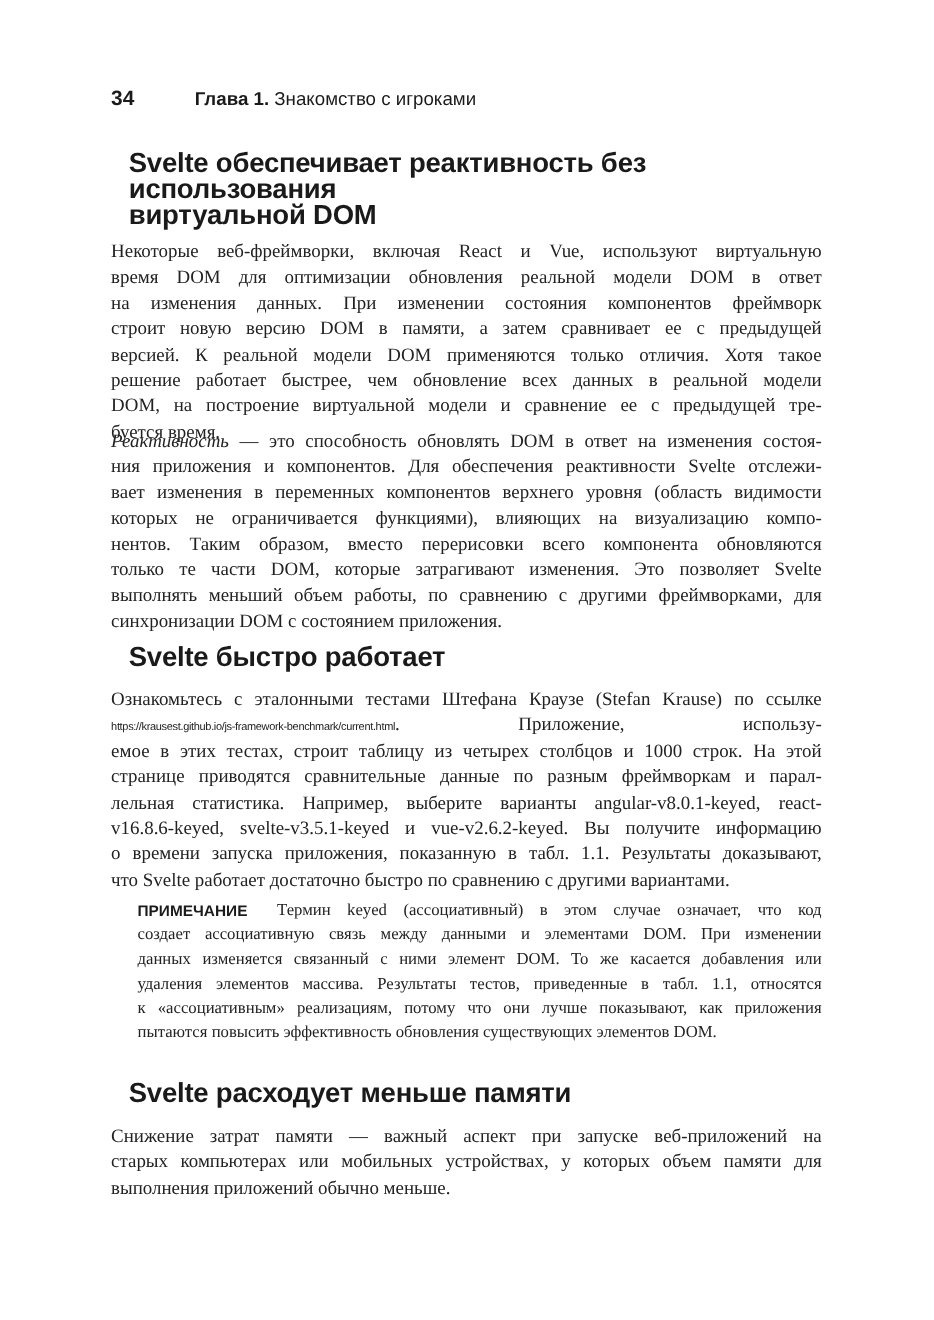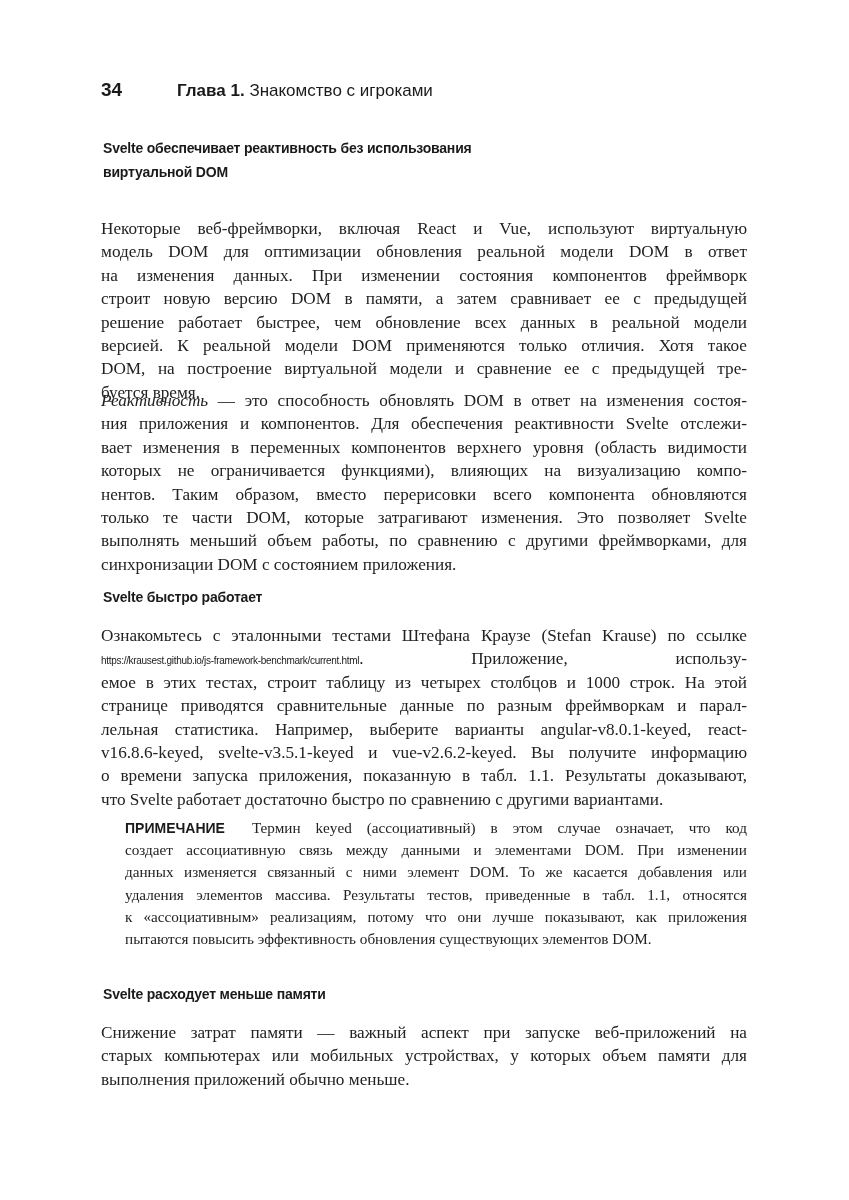--- a/index.html
+++ b/index.html
@@ -1,21 +1,21 @@
 <!DOCTYPE html>
 <html><head>
 <meta charset="utf-8">
 <style>
   html, body { margin: 0; padding: 0; background: #ffffff; }
   body { width: 849px; height: 1200px; position: relative; overflow: hidden; color: #1e1e1e; }
   .page { position: absolute; left: 0; top: 0; width: 752px; height: 1200px; }
   .running-head { position: absolute; left: 101px; top: 78px; font-family: "Liberation Sans", sans-serif; font-size: 17px; line-height: 24px; color: #1a1a1a; white-space: nowrap; }
   .running-head .num { font-weight: bold; font-size: 19px; display: inline-block; width: 76px; }
   .running-head .chap-label { font-weight: bold; }
-  .heading { position: absolute; left: 103px; font-family: "Liberation Sans", sans-serif; font-weight: bold; font-size: 14px; line-height: 24px; color: #1a1a1a; letter-spacing: -0.2px; }
+  .heading { position: absolute; left: 117px; font-family: "Liberation Sans", sans-serif; font-weight: bold; font-size: 25px; line-height: 24px; color: #1a1a1a; letter-spacing: -0.2px; }
   .para { position: absolute; left: 101px; width: 646px; font-family: "Liberation Serif", serif; font-size: 17.2px; line-height: 23.4px; color: #222; }
   .para .ln { display: block; text-align: justify; text-align-last: justify; white-space: nowrap; height: 23.4px; }
   .para .ln.last { text-align-last: left; }
   .note { position: absolute; left: 125px; width: 622px; font-family: "Liberation Serif", serif; font-size: 15.2px; line-height: 22.2px; color: #222; }
   .note .ln { display: flex; justify-content: space-between; white-space: nowrap; height: 22.2px; }
   .note .ln.last { justify-content: flex-start; gap: 4px; }
   .note-label { font-family: "Liberation Sans", sans-serif; font-weight: bold; font-size: 14px; margin-right: 12px; color: #1a1a1a; text-align: right; }
   .url { font-family: "Liberation Sans", sans-serif; font-size: 10px; letter-spacing: -0.3px; }
   em { font-style: italic; }
 </style>
@@ -28,25 +28,25 @@
     <span class="num">34</span><span class="chap-label">Глава 1.</span> <span>Знакомство с игроками</span>
   </div>
 
   <div class="heading" style="top:136px;">
     <div>Svelte обеспечивает реактивность без использования</div>
     <div>виртуальной DOM</div>
   </div>
 
   <div class="para" style="top:217px;">
     <span class="ln">Некоторые веб-фреймворки, включая React и Vue, используют виртуальную</span>
-    <span class="ln">модель DOM для оптимизации обновления реальной модели DOM в ответ</span>
+    <span class="ln">время DOM для оптимизации обновления реальной модели DOM в ответ</span>
     <span class="ln">на изменения данных. При изменении состояния компонентов фреймворк</span>
     <span class="ln">строит новую версию DOM в памяти, а затем сравнивает ее с предыдущей</span>
+    <span class="ln">версией. К реальной модели DOM применяются только отличия. Хотя такое</span>
     <span class="ln">решение работает быстрее, чем обновление всех данных в реальной модели</span>
-    <span class="ln">версией. К реальной модели DOM применяются только отличия. Хотя такое</span>
     <span class="ln">DOM, на построение виртуальной модели и сравнение ее с предыдущей тре-</span>
     <span class="ln last">буется время.</span>
   </div>
 
   <div class="para" style="top:389px;">
     <span class="ln"><em>Реактивность</em><span> — это способность обновлять DOM в ответ на изменения состоя-</span></span>
     <span class="ln">ния приложения и компонентов. Для обеспечения реактивности Svelte отслежи-</span>
     <span class="ln">вает изменения в переменных компонентов верхнего уровня (область видимости</span>
     <span class="ln">которых не ограничивается функциями), влияющих на визуализацию компо-</span>
     <span class="ln">нентов. Таким образом, вместо перерисовки всего компонента обновляются</span>

